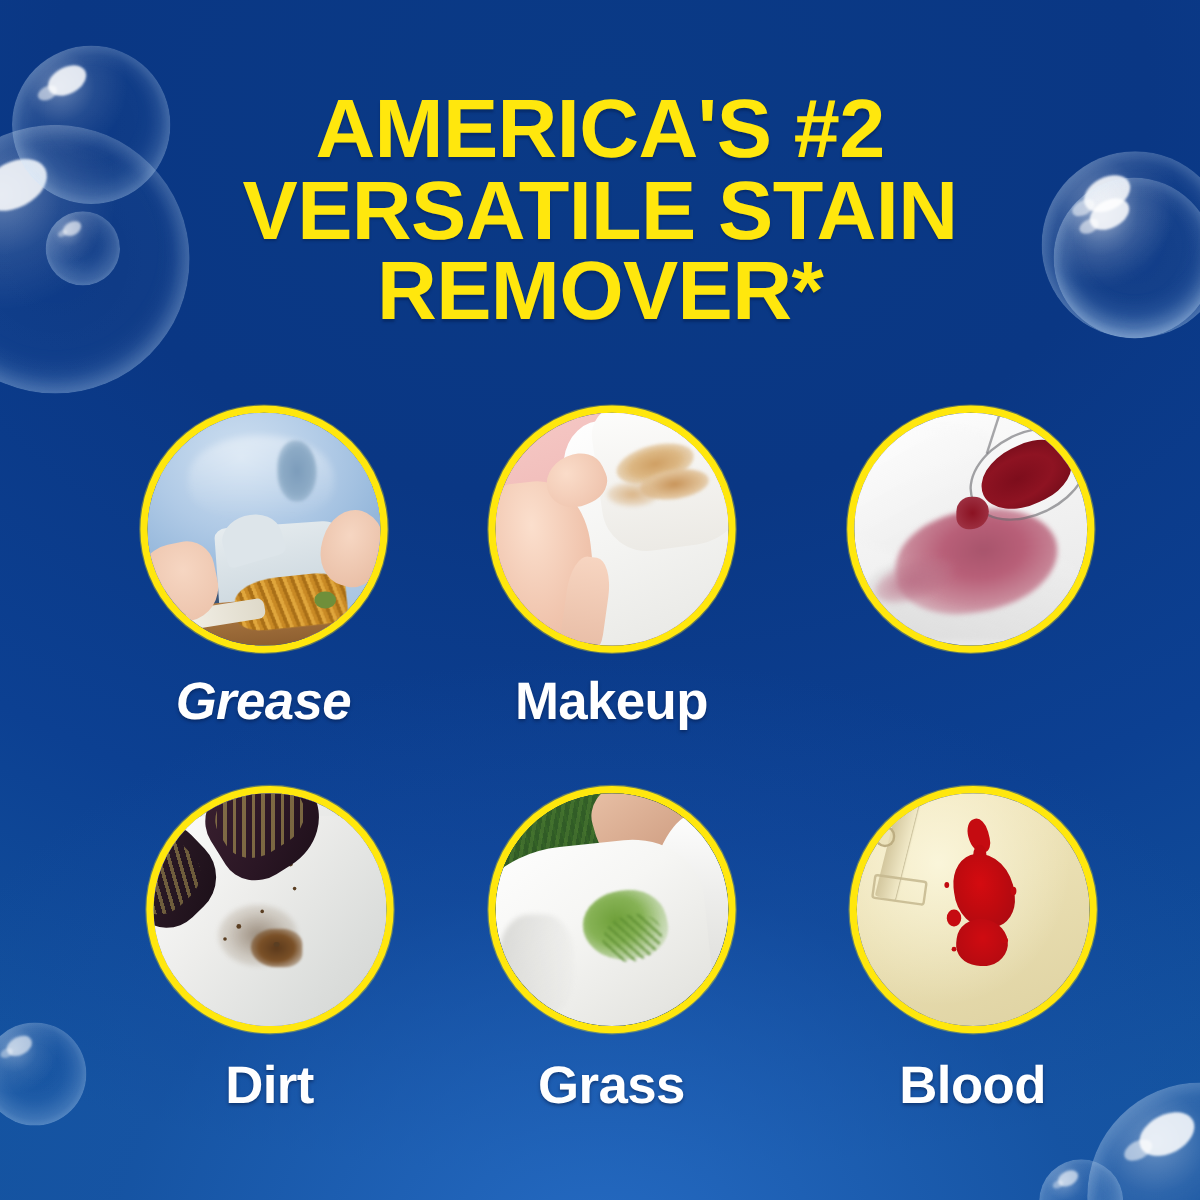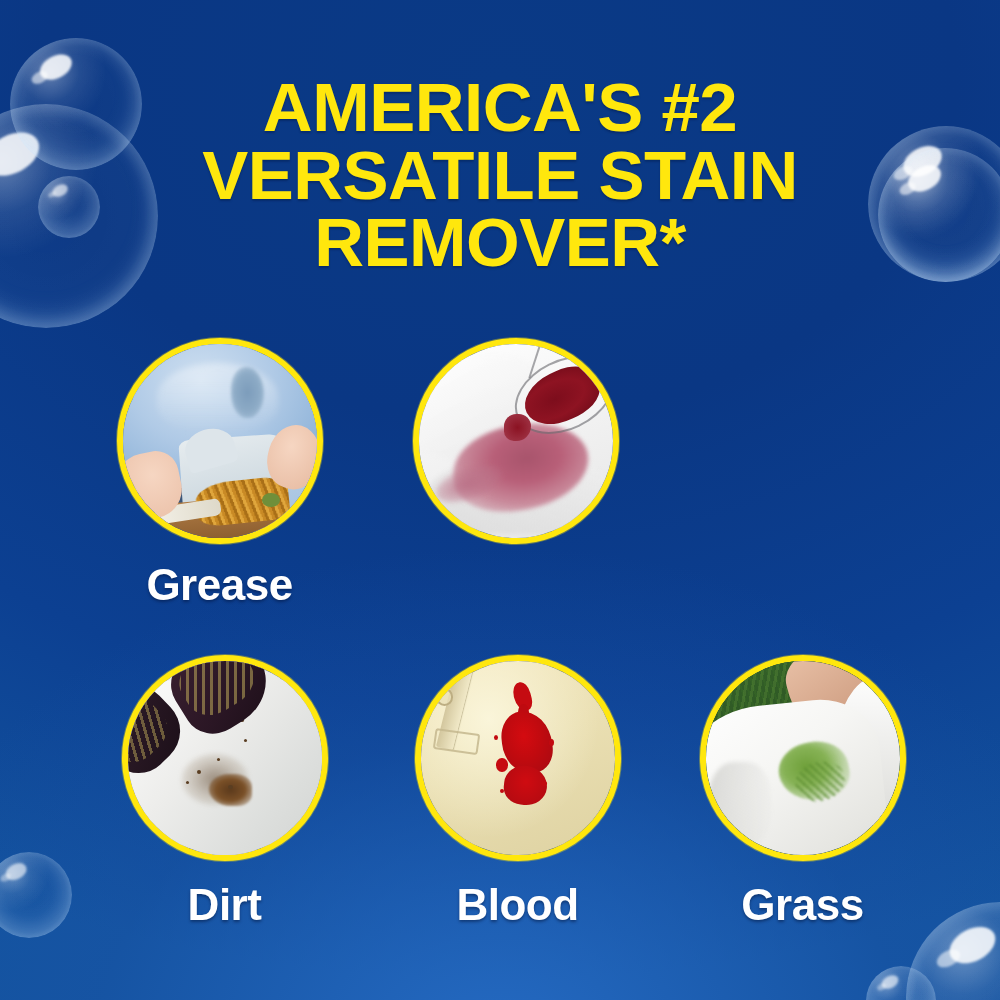--- a/index.html
+++ b/index.html
@@ -83,21 +83,21 @@
     left:70px; top:338px;
     width:880px;
   }
   .stain-row { display:flex; }
   .stain-cell {
     width:293px;
     display:flex;
     flex-direction:column;
     align-items:center;
   }
-  .stain-cell.r1-c1 { padding-left:6px; }
+  .stain-cell.r1-c1 { padding-left:6px;font-style:italic; }
   .stain-cell.r1-c3 { padding-left:12px; }
   .stain-cell.r2-c1 { padding-left:16px; }
   .stain-cell.r2-c3 { padding-left:16px; }
 
   .circle-wrap {
     width:206px; height:206px;
     border-radius:50%;
     border:6px solid #FFE70D;
     overflow:hidden;
     position:relative;
@@ -336,20 +336,35 @@
             <div class="noodles"></div>
             <div class="noodle-green"></div>
             <div class="fork"></div>
             <div class="hand-l"></div>
             <div class="hand-r"></div>
           </div>
         </div>
         <div class="stain-label">Grease</div>
       </div>
 
+      <div class="stain-cell r1-c2">
+        <div class="circle-wrap">
+          <div class="photo ph-makeup">
+            <div class="cloth"></div>
+            <div class="cloth2"></div>
+            <div class="stain1"></div>
+            <div class="stain2"></div>
+            <div class="stain3"></div>
+            <div class="hand"></div>
+            <div class="thumb"></div>
+            <div class="finger"></div>
+          </div>
+        </div>
+        <div class="stain-label">Makeup</div>
+      </div>
 
       <div class="stain-cell r1-c3">
         <div class="circle-wrap">
           <div class="photo ph-wine">
             <div class="fold1"></div>
             <div class="fold2"></div>
             <div class="stain"></div>
             <div class="stain-tail"></div>
             <div class="stem"></div>
             <div class="glass"></div>
@@ -384,20 +399,35 @@
                 <div class="buckle"></div>
               </div>
             <div class="shoe2">
                 <div class="tread"></div>
               </div>
           </div>
         </div>
         <div class="stain-label">Dirt</div>
       </div>
 
+      <div class="stain-cell r2-c2">
+        <div class="circle-wrap">
+          <div class="photo ph-grass">
+            <div class="grass-bg"></div>
+            <div class="arm"></div>
+            <div class="sleeve"></div>
+            <div class="shirt"></div>
+            <div class="shirt-fold"></div>
+            <div class="stain"></div>
+            <div class="stain-streak"></div>
+          </div>
+        </div>
+        <div class="stain-label">Grass</div>
+      </div>
+
       <div class="stain-cell r2-c3">
         <div class="circle-wrap">
           <div class="photo ph-blood">
             <div class="shade"></div>
             <div class="placket"></div>
             <div class="button"></div>
             <div class="pocket"></div>
             <div class="blood-top"></div>
             <div class="blood-neck"></div>
             <div class="blood-main"></div>
@@ -405,32 +435,17 @@
             <div class="blood-bot"></div>
             <div class="blood-splat" style="left:66%;top:40%;width:5px;height:7px;"></div>
             <div class="blood-splat" style="left:38%;top:38%;width:4px;height:5px;"></div>
             <div class="blood-splat" style="left:62%;top:62%;width:6px;height:5px;"></div>
             <div class="blood-splat" style="left:41%;top:66%;width:4px;height:4px;"></div>
           </div>
         </div>
         <div class="stain-label">Blood</div>
       </div>
 
-      <div class="stain-cell r2-c2">
-        <div class="circle-wrap">
-          <div class="photo ph-grass">
-            <div class="grass-bg"></div>
-            <div class="arm"></div>
-            <div class="sleeve"></div>
-            <div class="shirt"></div>
-            <div class="shirt-fold"></div>
-            <div class="stain"></div>
-            <div class="stain-streak"></div>
-          </div>
-        </div>
-        <div class="stain-label">Grass</div>
-      </div>
-
     </div>
   </div>
 
 
 </div>
 
 </body></html>

